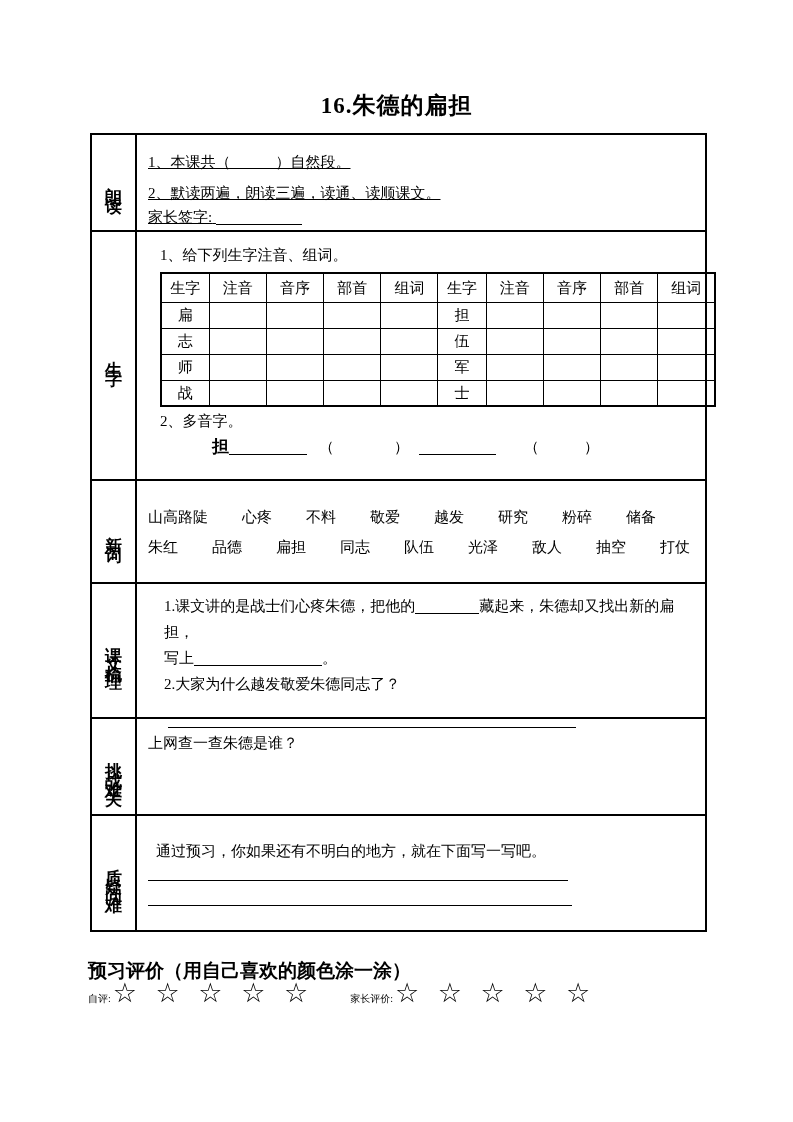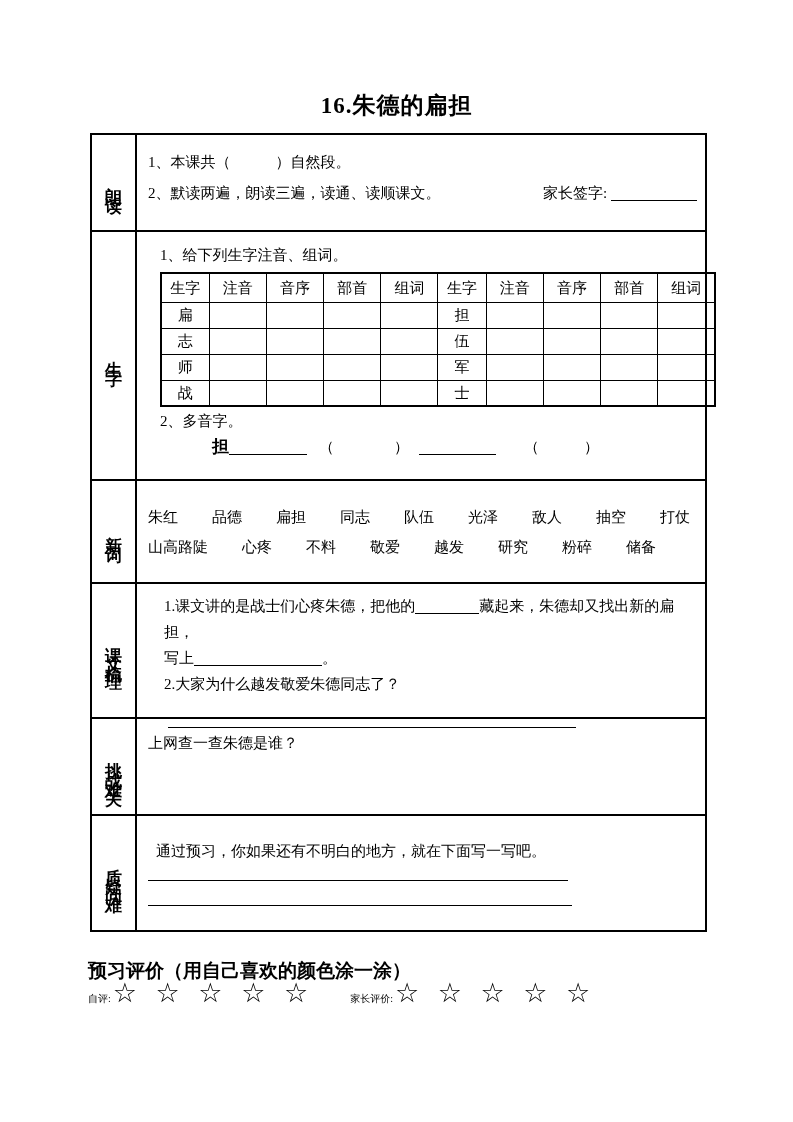--- a/index.html
+++ b/index.html
@@ -27,23 +27,23 @@
     font-family:"Liberation Sans","DejaVu Sans",sans-serif;
     font-weight:bold; font-size:17px; letter-spacing:9px; }
 
   .content { flex:1; font-size:15px; line-height:24px; position:relative; }
 
   .blank { display:inline-block; border-bottom:1px solid #000; height:15px; vertical-align:-3px; }
   .w64{width:64px} .w78{width:78px} .w77{width:77px} .w86{width:86px} .w128{width:128px}
   .uline { border-bottom:1px solid #000; height:1px; }
 
   
-  .c-langdu { padding:15px 8px 0 11px; }
+  .c-langdu { padding:15px 8px 0 11px;text-decoration:underline; }
   .c-langdu .l1 { margin-bottom:7px; }
-  .c-langdu .l2 { display:flex; justify-content:space-between; align-items:baseline; }
+  .c-langdu .l2 { display:flex; justify-content:space-between; align-items:baseline;flex-direction:column; }
 
   
   .c-shengzi { padding:12px 8px 0 23px; line-height:22px; }
   .char-table { border-collapse:collapse; table-layout:fixed; width:556px;
     margin-top:6px; border:2px solid #000; }
   .char-table th, .char-table td { border:1px solid #000; text-align:center;
     font-weight:normal; font-size:15px; padding:0; }
   .char-table th { height:29px; }
   .char-table td { height:26px; }
   .c-char { width:48px; } .c-norm { width:57px; }
@@ -191,24 +191,24 @@
       </div>
     </div>
   </div>
 
   <div class="section s-xinci">
     <div class="label-cell">
       <span class="label-text">新词</span>
     </div>
     <div class="content c-xinci">
       <div class="words">
+        <span>山高路陡</span><span>心疼</span><span>不料</span><span>敬爱</span><span>越发</span><span>研究</span><span>粉碎</span><span>储备</span>
+      </div>
+      <div class="words">
         <span>朱红</span><span>品德</span><span>扁担</span><span>同志</span><span>队伍</span><span>光泽</span><span>敌人</span><span>抽空</span><span>打仗</span>
-      </div>
-      <div class="words">
-        <span>山高路陡</span><span>心疼</span><span>不料</span><span>敬爱</span><span>越发</span><span>研究</span><span>粉碎</span><span>储备</span>
       </div>
     </div>
   </div>
 
   <div class="section s-kewen">
     <div class="label-cell">
       <span class="label-text">课文梳理</span>
     </div>
     <div class="content c-kewen">
       <div>

